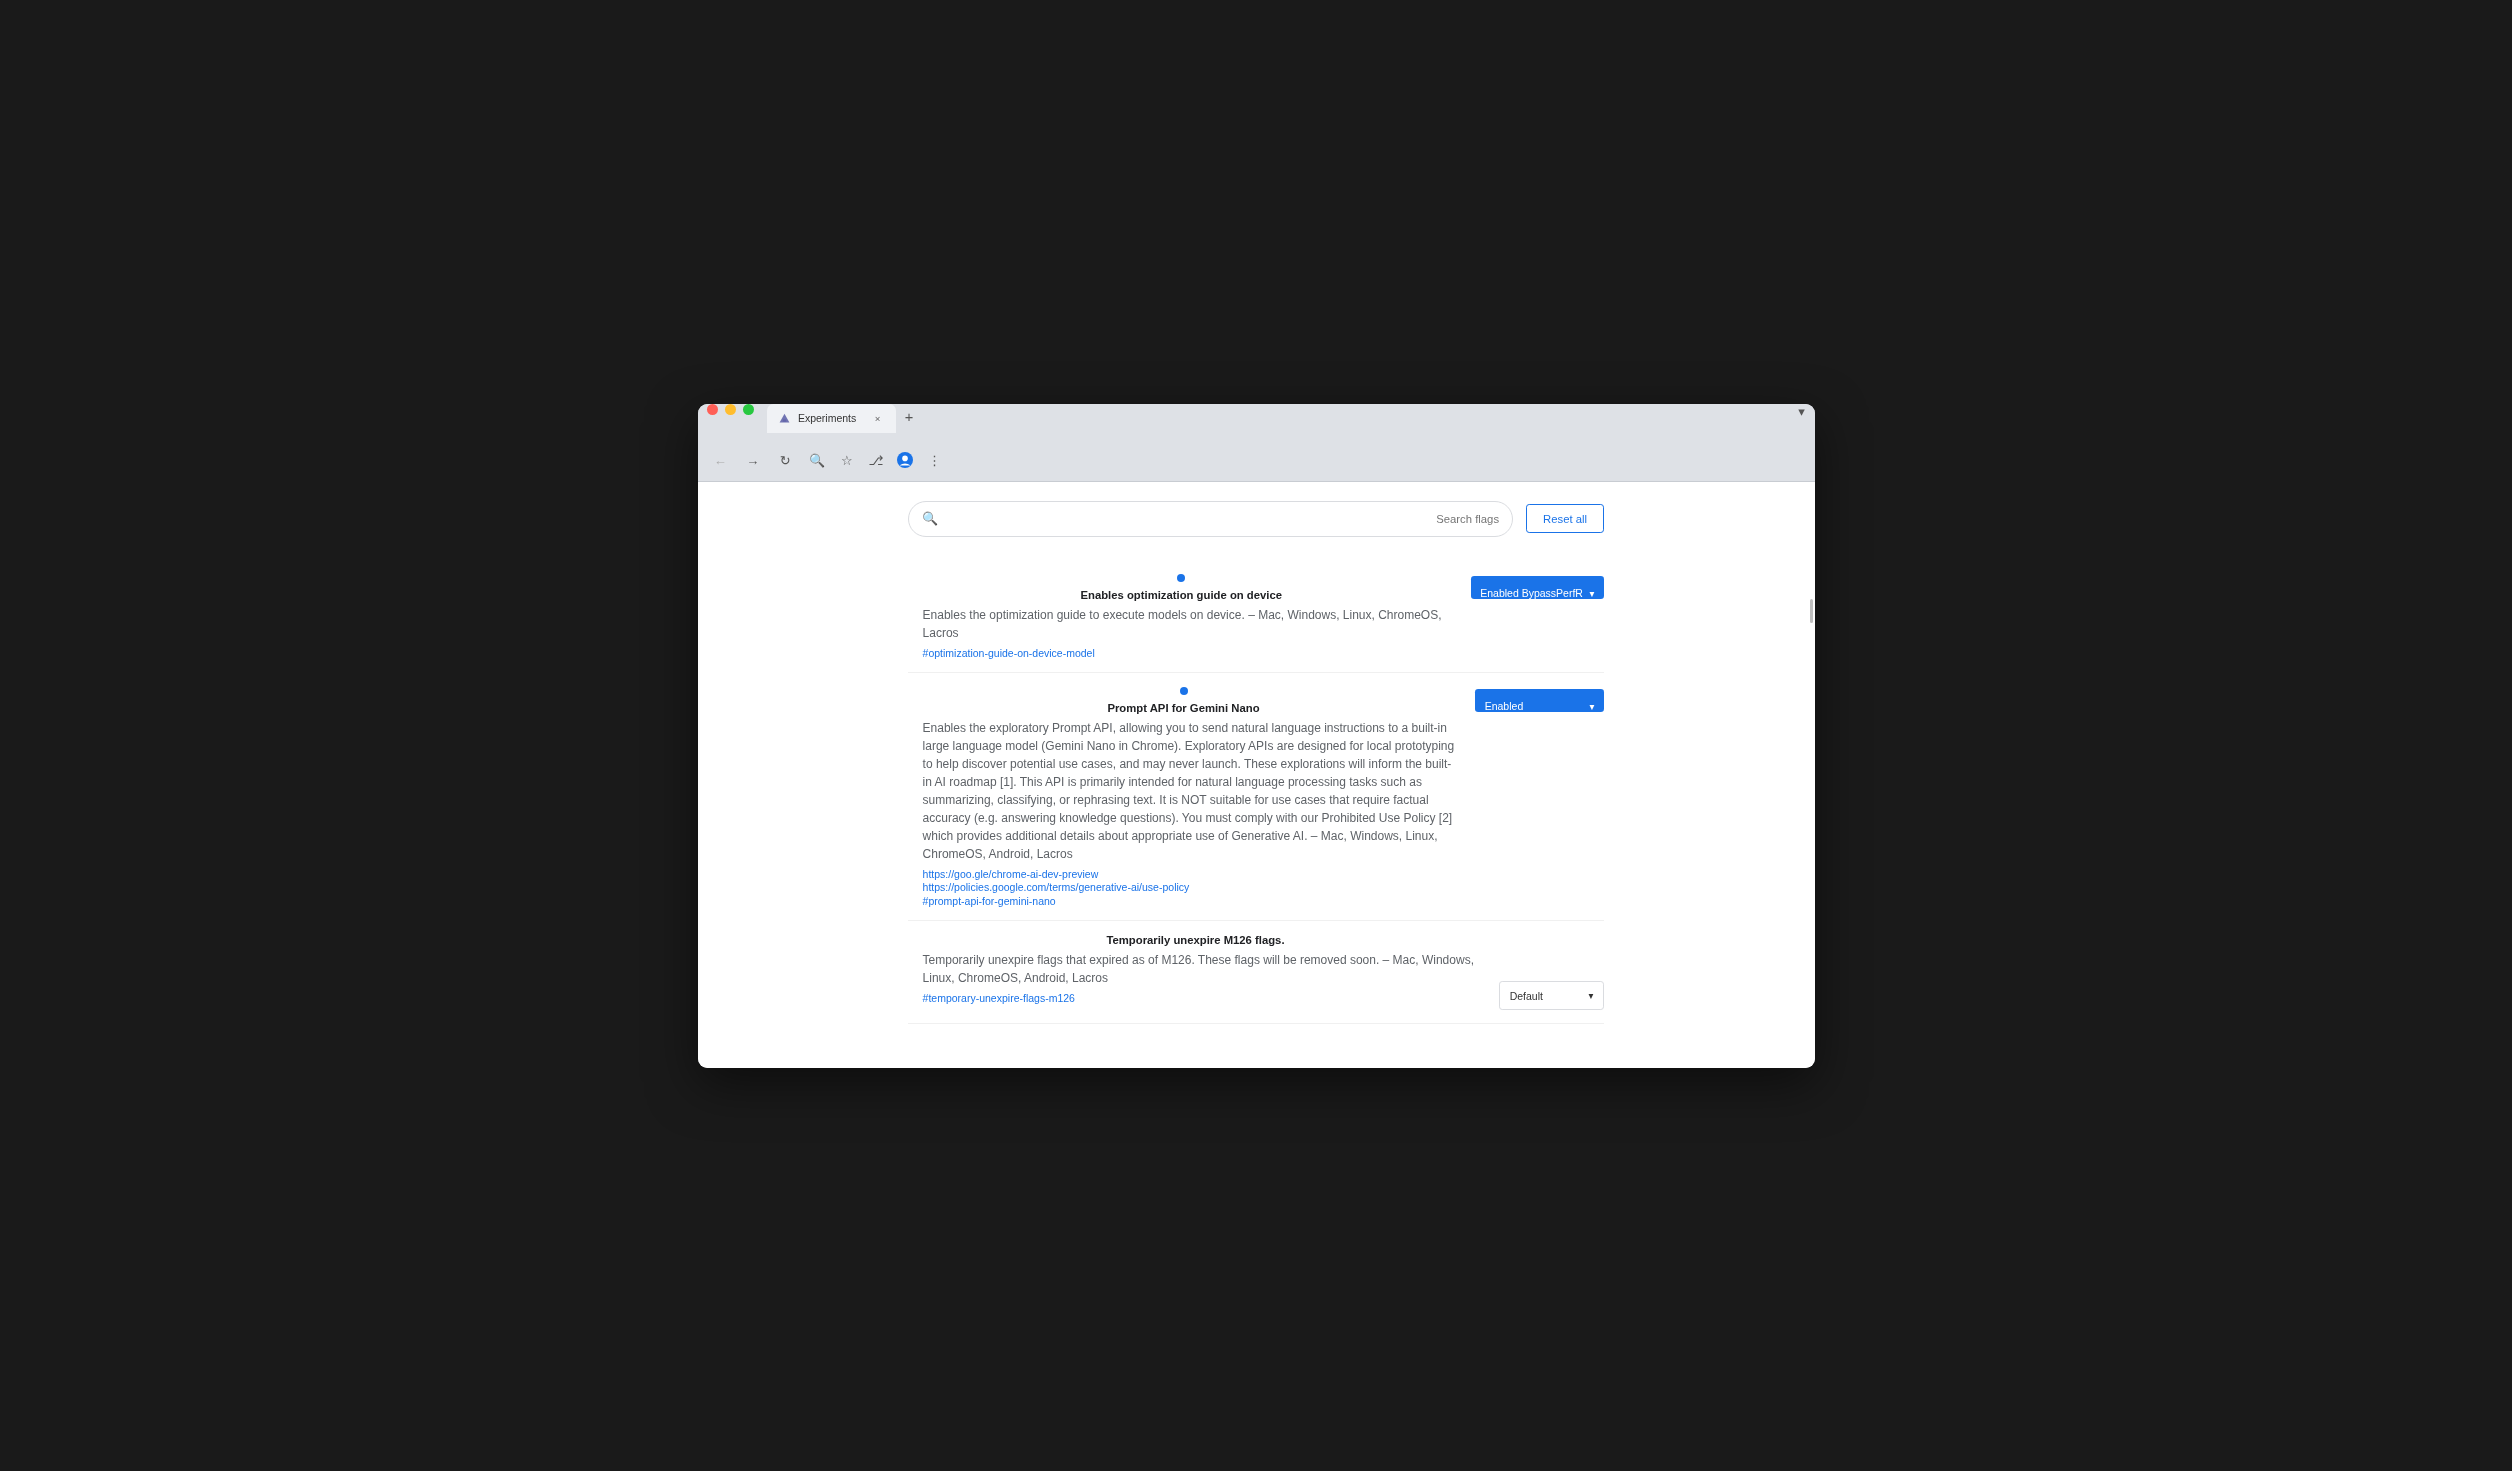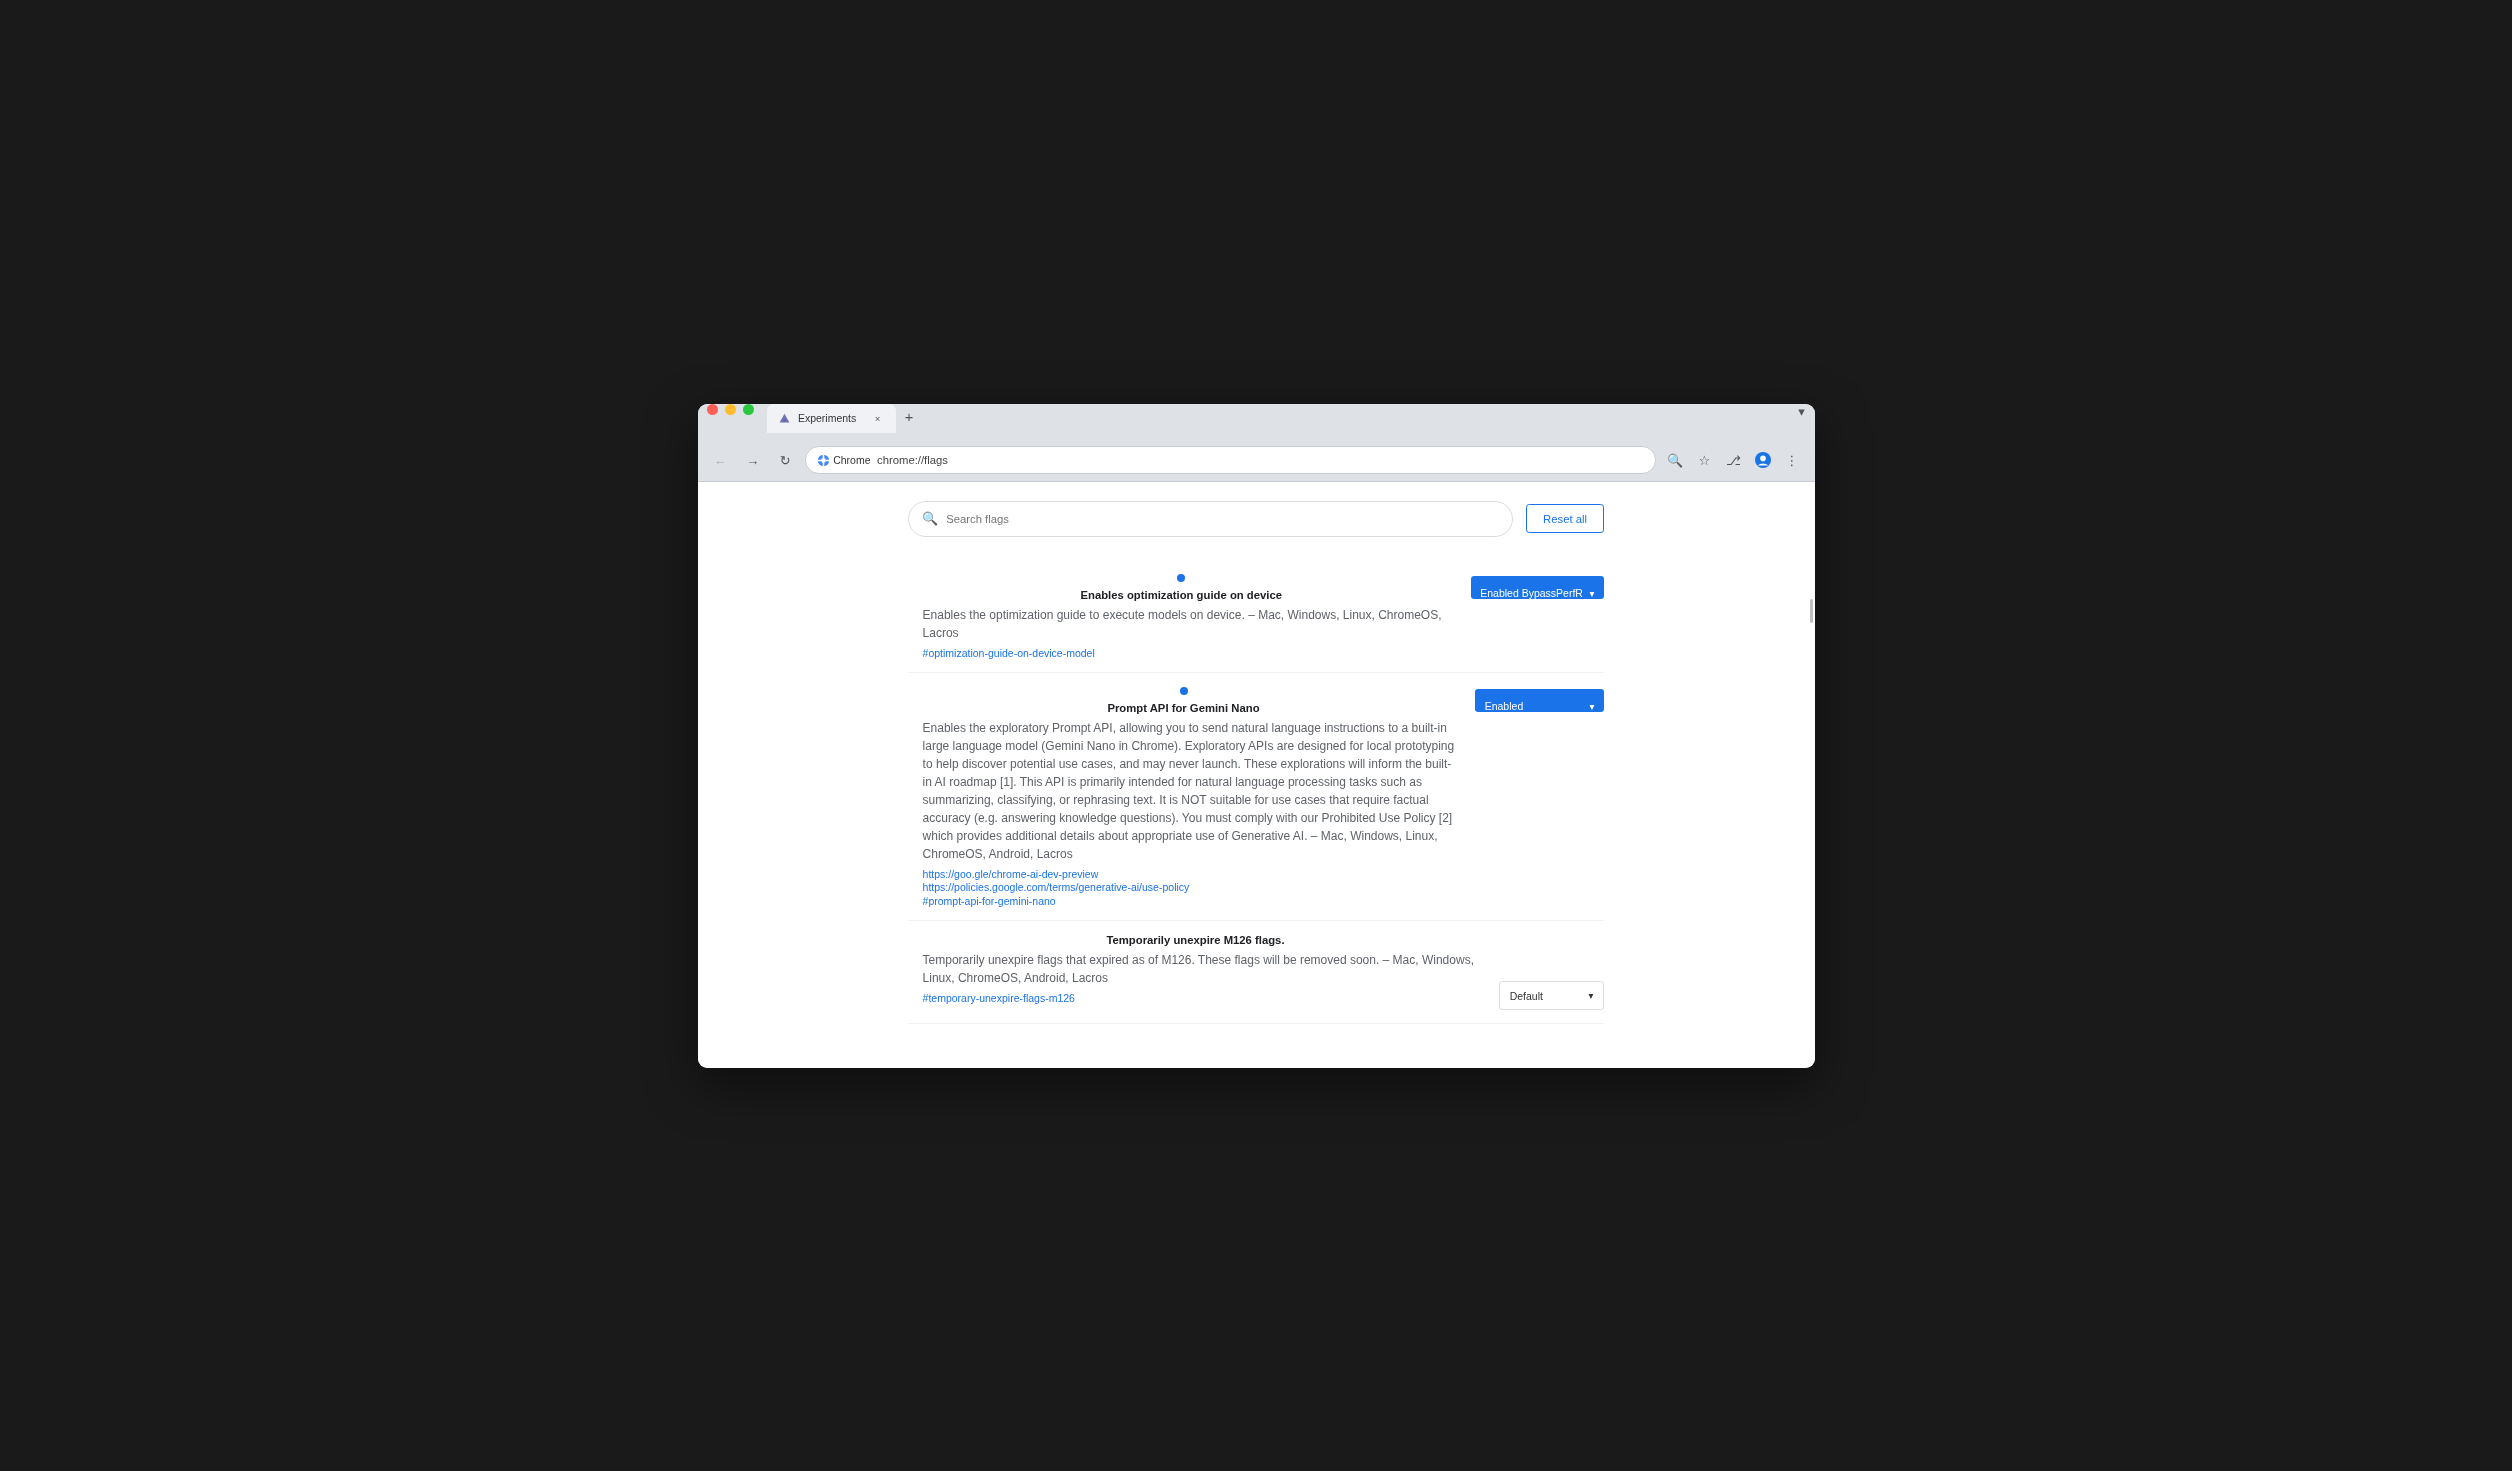--- a/index.html
+++ b/index.html
@@ -211,20 +211,21 @@
       font-size: 13px;
     }
 
     .search-input {
       border: none;
       outline: none;
       font-size: 11.3px;
       color: #999;
       flex: 1;
       background: transparent;
+      text-align: right;
     }
 
     .reset-all-btn {
       height: 29px;
       padding: 0 16px;
       border: 0.8px solid #1a73e8;
       border-radius: 3.2px;
       background: #fff;
       color: #1a73e8;
       font-size: 11.3px;
@@ -398,34 +399,20 @@
       <div class="tab-close">×</div>
     </div>
     <div class="tab-add">+</div>
     <div class="title-bar-right">▾</div>
   </div>
 
   <div class="nav-bar">
     <button class="nav-btn disabled">←</button>
     <button class="nav-btn">→</button>
     <button class="nav-btn">↻</button>
-    <div class="address-bar">
-      <div class="address-bar-icon">
-        <svg width="13" height="13" viewBox="0 0 16 16">
-          <circle cx="8" cy="8" r="7" fill="#4285f4"></circle>
-          <circle cx="8" cy="8" r="3" fill="#fff"></circle>
-          <rect x="7" y="1" width="2" height="4" fill="#fff"></rect>
-          <rect x="7" y="11" width="2" height="4" fill="#fff"></rect>
-          <rect x="1" y="7" width="4" height="2" fill="#fff"></rect>
-          <rect x="11" y="7" width="4" height="2" fill="#fff"></rect>
-        </svg>
-        <span>Chrome</span>
-      </div>
-      <span class="address-text">chrome://flags</span>
-    </div>
     <div class="nav-right">
       <button class="nav-btn">🔍</button>
       <button class="nav-btn">☆</button>
       <button class="nav-btn">⎇</button>
       <button class="nav-btn">
         <svg width="16" height="16" viewBox="0 0 20 20">
           <circle cx="10" cy="10" r="10" fill="#1a73e8"></circle>
           <circle cx="10" cy="8" r="3.5" fill="#fff"></circle>
           <path d="M3,17 Q10,12 17,17" fill="#fff"></path>
         </svg>

